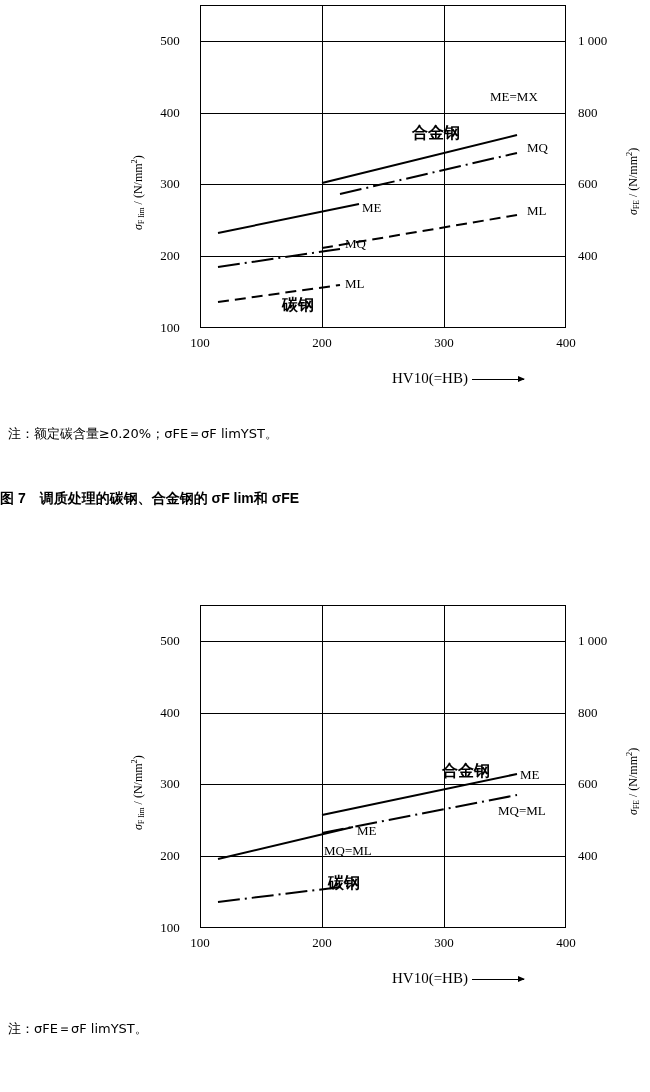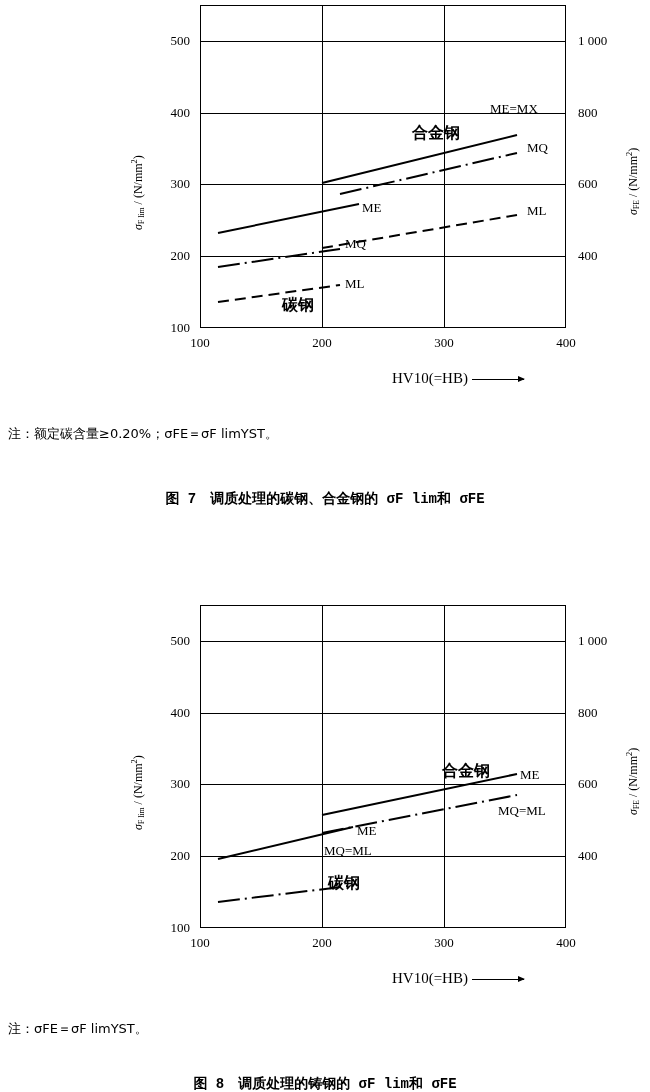--- a/index.html
+++ b/index.html
@@ -7,35 +7,35 @@
   .page{position:relative;width:650px;height:1092px;overflow:hidden;}
 
   .figblock{position:absolute;left:0;width:650px;}
   .plotwrap{position:absolute;}
   .frame{position:absolute;border:1.5px solid #000;box-sizing:border-box;background:#fff;}
   .gridline{position:absolute;background:#000;}
   .gv{width:1px;}
   .gh{height:1px;}
 
   .tick-x{position:absolute;font-size:13px;text-align:center;width:40px;}
-  .tick-y{position:absolute;font-size:13px;text-align:right;width:40px;}
+  .tick-y{position:absolute;font-size:13px;text-align:center;width:40px;}
   .tick-y2{position:absolute;font-size:13px;text-align:left;width:48px;}
 
   .axis-label-left{position:absolute;font-size:12px;white-space:nowrap;
       transform:rotate(-90deg);transform-origin:left top;}
   .axis-label-right{position:absolute;font-size:12px;white-space:nowrap;
       transform:rotate(-90deg);transform-origin:left top;}
   .axis-label-x{position:absolute;font-size:15px;white-space:nowrap;}
 
   .annot{position:absolute;font-size:13px;white-space:nowrap;}
   .annot.cn{font-family:"DejaVu Sans",sans-serif;font-weight:bold;font-size:16px;}
 
   .note{position:absolute;font-size:13px;font-family:"DejaVu Sans",sans-serif;white-space:nowrap;}
-  .caption{position:absolute;width:650px;text-align:center;font-size:14px;
-      font-family:Liberation Mono, monospace;font-weight:bold;}
+  .caption{position:absolute;width:650px;font-size:14px;
+      font-family:Liberation Sans, sans-serif;font-weight:bold;}
 
   sub{font-size:0.65em;vertical-align:-0.25em;}
   .it{font-style:italic;font-family:"Liberation Serif",serif;}
   svg{position:absolute;left:0;top:0;overflow:visible;}
   .arrow{display:inline-block;width:52px;height:1px;background:#000;vertical-align:3px;position:relative;}
   .arrow:after{content:"";position:absolute;right:-1px;top:-3px;border-left:7px solid #000;
       border-top:3.5px solid transparent;border-bottom:3.5px solid transparent;}
 </style>
 </head>
 <body>
@@ -65,21 +65,21 @@
 
         <path d="M18,228 L159,199" stroke="#000" stroke-width="2" fill="none"></path>
 
         <path d="M18,262 L140,244" stroke="#000" stroke-width="2" fill="none" stroke-dasharray="22,5,2,5"></path>
 
         <path d="M18,297 L140,280" stroke="#000" stroke-width="2" fill="none" stroke-dasharray="11,6"></path>
       </svg>
 
       <div class="annot cn" style="left:212px;top:118px;">合金钢</div>
       <div class="annot cn" style="left:82px;top:290px;">碳钢</div>
-      <div class="annot" style="left:290px;top:96px;">ME=MX</div>
+      <div class="annot" style="left:290px;top:84px;">ME=MX</div>
       <div class="annot" style="left:327px;top:135px;">MQ</div>
       <div class="annot" style="left:327px;top:198px;">ML</div>
       <div class="annot" style="left:162px;top:195px;">ME</div>
       <div class="annot" style="left:145px;top:231px;">MQ</div>
       <div class="annot" style="left:145px;top:271px;">ML</div>
 
       <div class="tick-x" style="left:-20px;top:330px;">100</div>
       <div class="tick-x" style="left:102px;top:330px;">200</div>
       <div class="tick-x" style="left:224px;top:330px;">300</div>
       <div class="tick-x" style="left:346px;top:330px;">400</div>
@@ -162,16 +162,15 @@
     </div>
     <div class="axis-label-right" style="left:625px;top:235px;">
       <span class="it">σ</span><sub>FE</sub> / (N/mm<sup style="font-size:0.7em">2</sup>)
     </div>
     <div class="axis-label-x" style="left:392px;top:390px;">
       <span>HV10(=HB)</span>
       <span class="arrow"></span>
     </div>
 
     <div class="note" style="left:8px;top:440px;">注：σFE＝σF limYST。</div>
-    <div class="caption" style="left:0;top:495px;">图 8　调质处理的铸钢的 σF lim和 σFE</div>
   </div>
 
 </div>
 
 </body></html>

